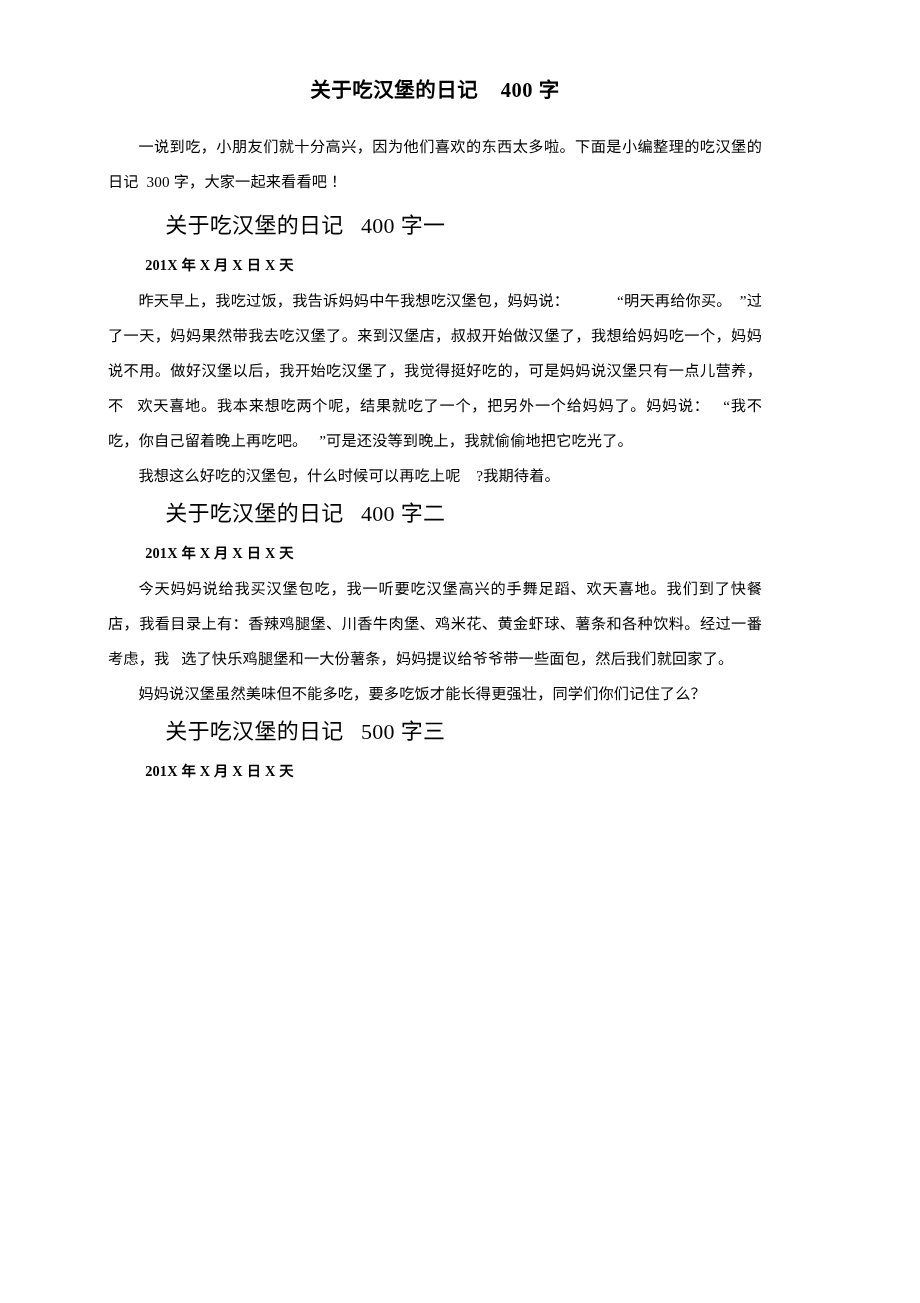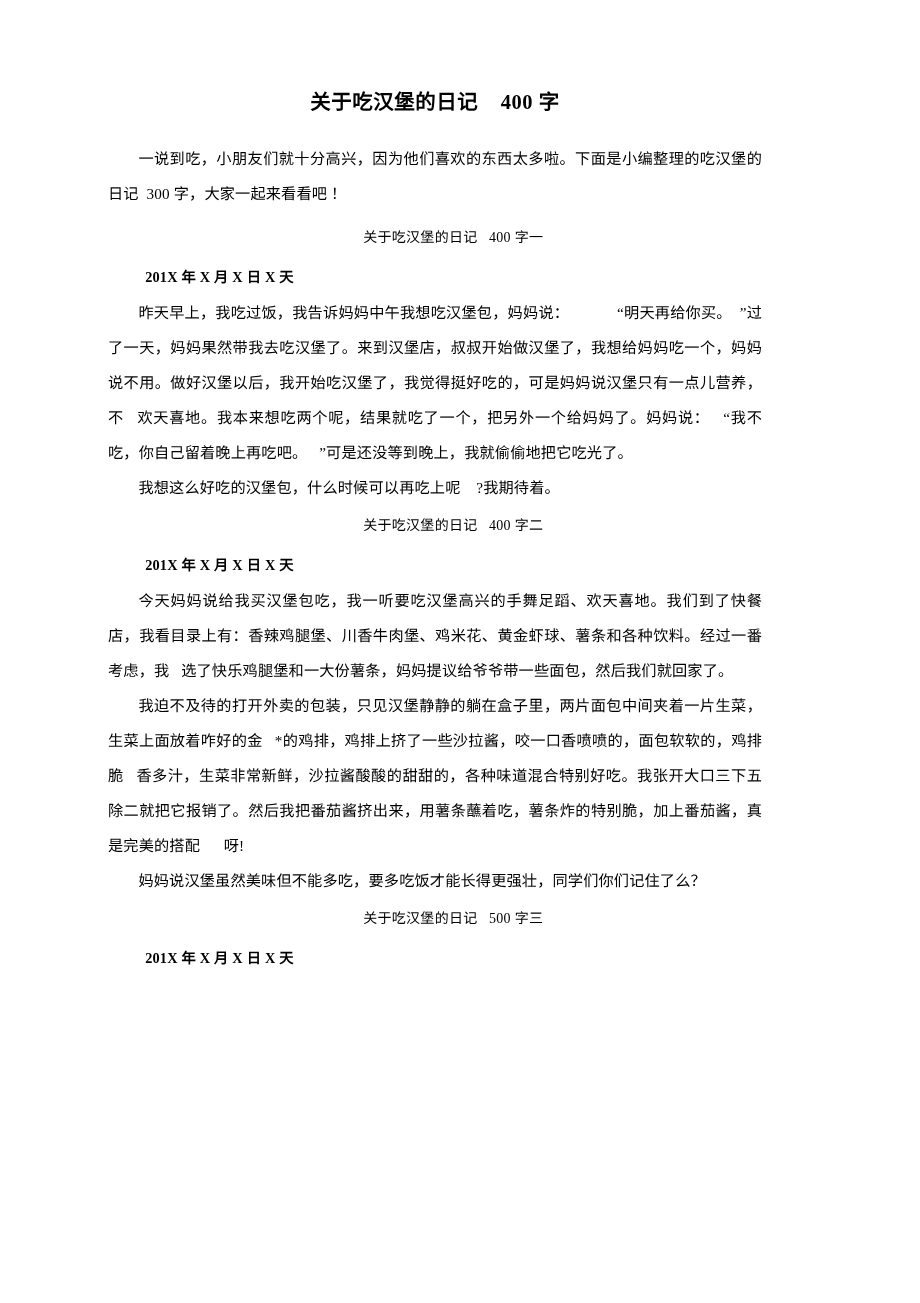--- a/index.html
+++ b/index.html
@@ -33,21 +33,21 @@
     top: 0;
     width: 654px;
   }
 
   
   .doc-title {
     text-align: center;
     font-size: 20.5px;
     font-weight: bold;
     letter-spacing: 0.5px;
-    margin: 16px;
+    margin: 4px;
     padding-top: 74px;
     line-height: 1.25;
     white-space: pre;
   }
 
   
   .para {
     font-size: 15.2px;
     line-height: 35px;
     margin: 0;
@@ -61,28 +61,27 @@
   .para.intro {
     margin-top: 25px;
   }
 
   .para.indent {
     text-indent: 2em;
   }
 
   
   .section-heading {
-    font-size: 14px;
+    font-size: 22px;
     line-height: 42px;
     margin: 0;
     padding-left: 2.6em;
     font-weight: normal;
     white-space: pre;
     letter-spacing: 0.3px;
-    text-align: center;
   }
 
   
   .date-line {
     font-family: Liberation Serif, serif;
     font-size: 14.3px;
     font-weight: bold;
     line-height: 36px;
     margin: 0;
     padding-left: 2.6em;
@@ -111,21 +110,20 @@
     <p class="para indent">昨天早上，我吃过饭，我告诉妈妈中午我想吃汉堡包，妈妈说：            “明天再给你买。  ”过了一天，妈妈果然带我去吃汉堡了。来到汉堡店，叔叔开始做汉堡了，我想给妈妈吃一个，妈妈说不用。做好汉堡以后，我开始吃汉堡了，我觉得挺好吃的，可是妈妈说汉堡只有一点儿营养，不   欢天喜地。我本来想吃两个呢，结果就吃了一个，把另外一个给妈妈了。妈妈说：   “我不吃，你自己留着晚上再吃吧。   ”可是还没等到晚上，我就偷偷地把它吃光了。</p>
 
     <p class="para indent">我想这么好吃的汉堡包，什么时候可以再吃上呢    ?我期待着。</p>
 
     <h2 class="section-heading">关于吃汉堡的日记   400 字二</h2>
 
     <p class="date-line">201X 年 X 月 X 日 X 天</p>
 
     <p class="para indent">今天妈妈说给我买汉堡包吃，我一听要吃汉堡高兴的手舞足蹈、欢天喜地。我们到了快餐店，我看目录上有：香辣鸡腿堡、川香牛肉堡、鸡米花、黄金虾球、薯条和各种饮料。经过一番考虑，我   选了快乐鸡腿堡和一大份薯条，妈妈提议给爷爷带一些面包，然后我们就回家了。</p>
 
-    <p class="para indent">我迫不及待的打开外卖的包装，只见汉堡静静的躺在盒子里，两片面包中间夹着一片生菜，生菜上面放着咋好的金   *的鸡排，鸡排上挤了一些沙拉酱，咬一口香喷喷的，面包软软的，鸡排脆   香多汁，生菜非常新鲜，沙拉酱酸酸的甜甜的，各种味道混合特别好吃。我张开大口三下五除二就把它报销了。然后我把番茄酱挤出来，用薯条蘸着吃，薯条炸的特别脆，加上番茄酱，真是完美的搭配      呀!</p>
 
     <p class="para indent">妈妈说汉堡虽然美味但不能多吃，要多吃饭才能长得更强壮，同学们你们记住了么？</p>
 
     <h2 class="section-heading">关于吃汉堡的日记   500 字三</h2>
 
     <p class="date-line">201X 年 X 月 X 日 X 天</p>
 
   </div>
 </div>
 

